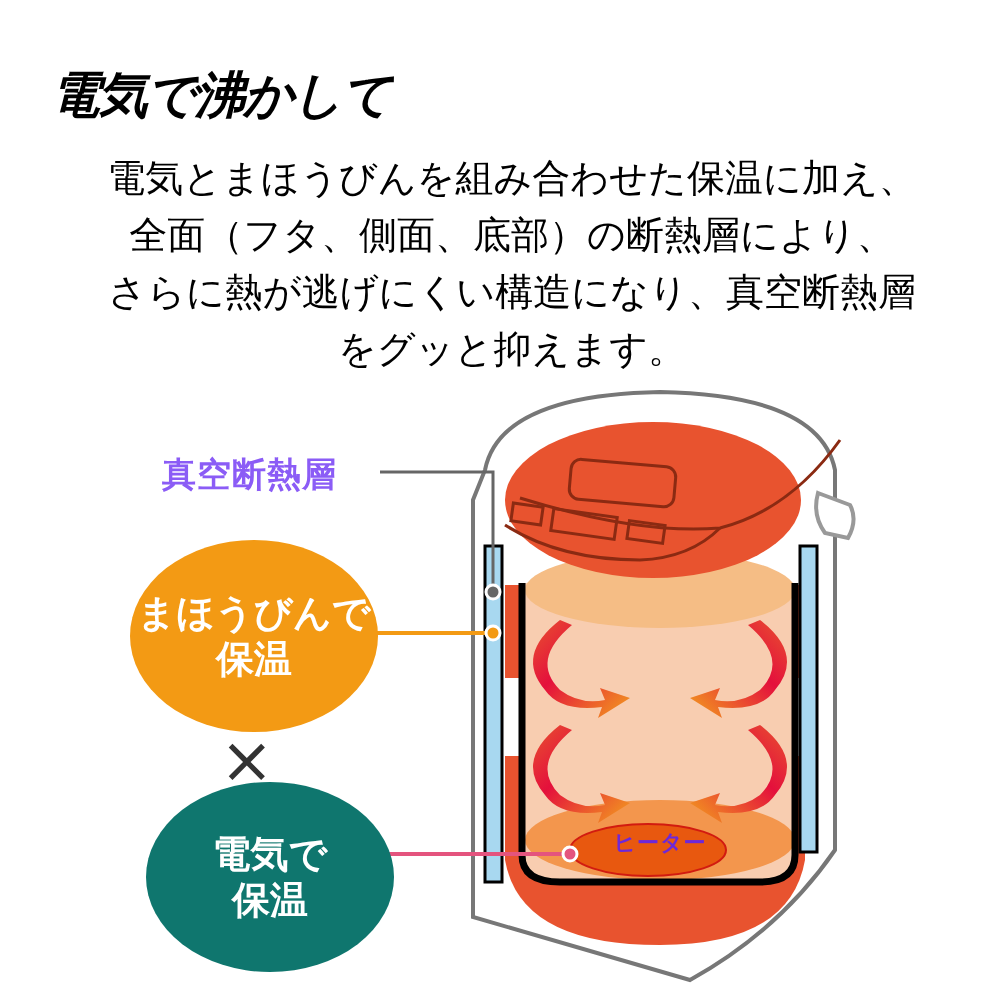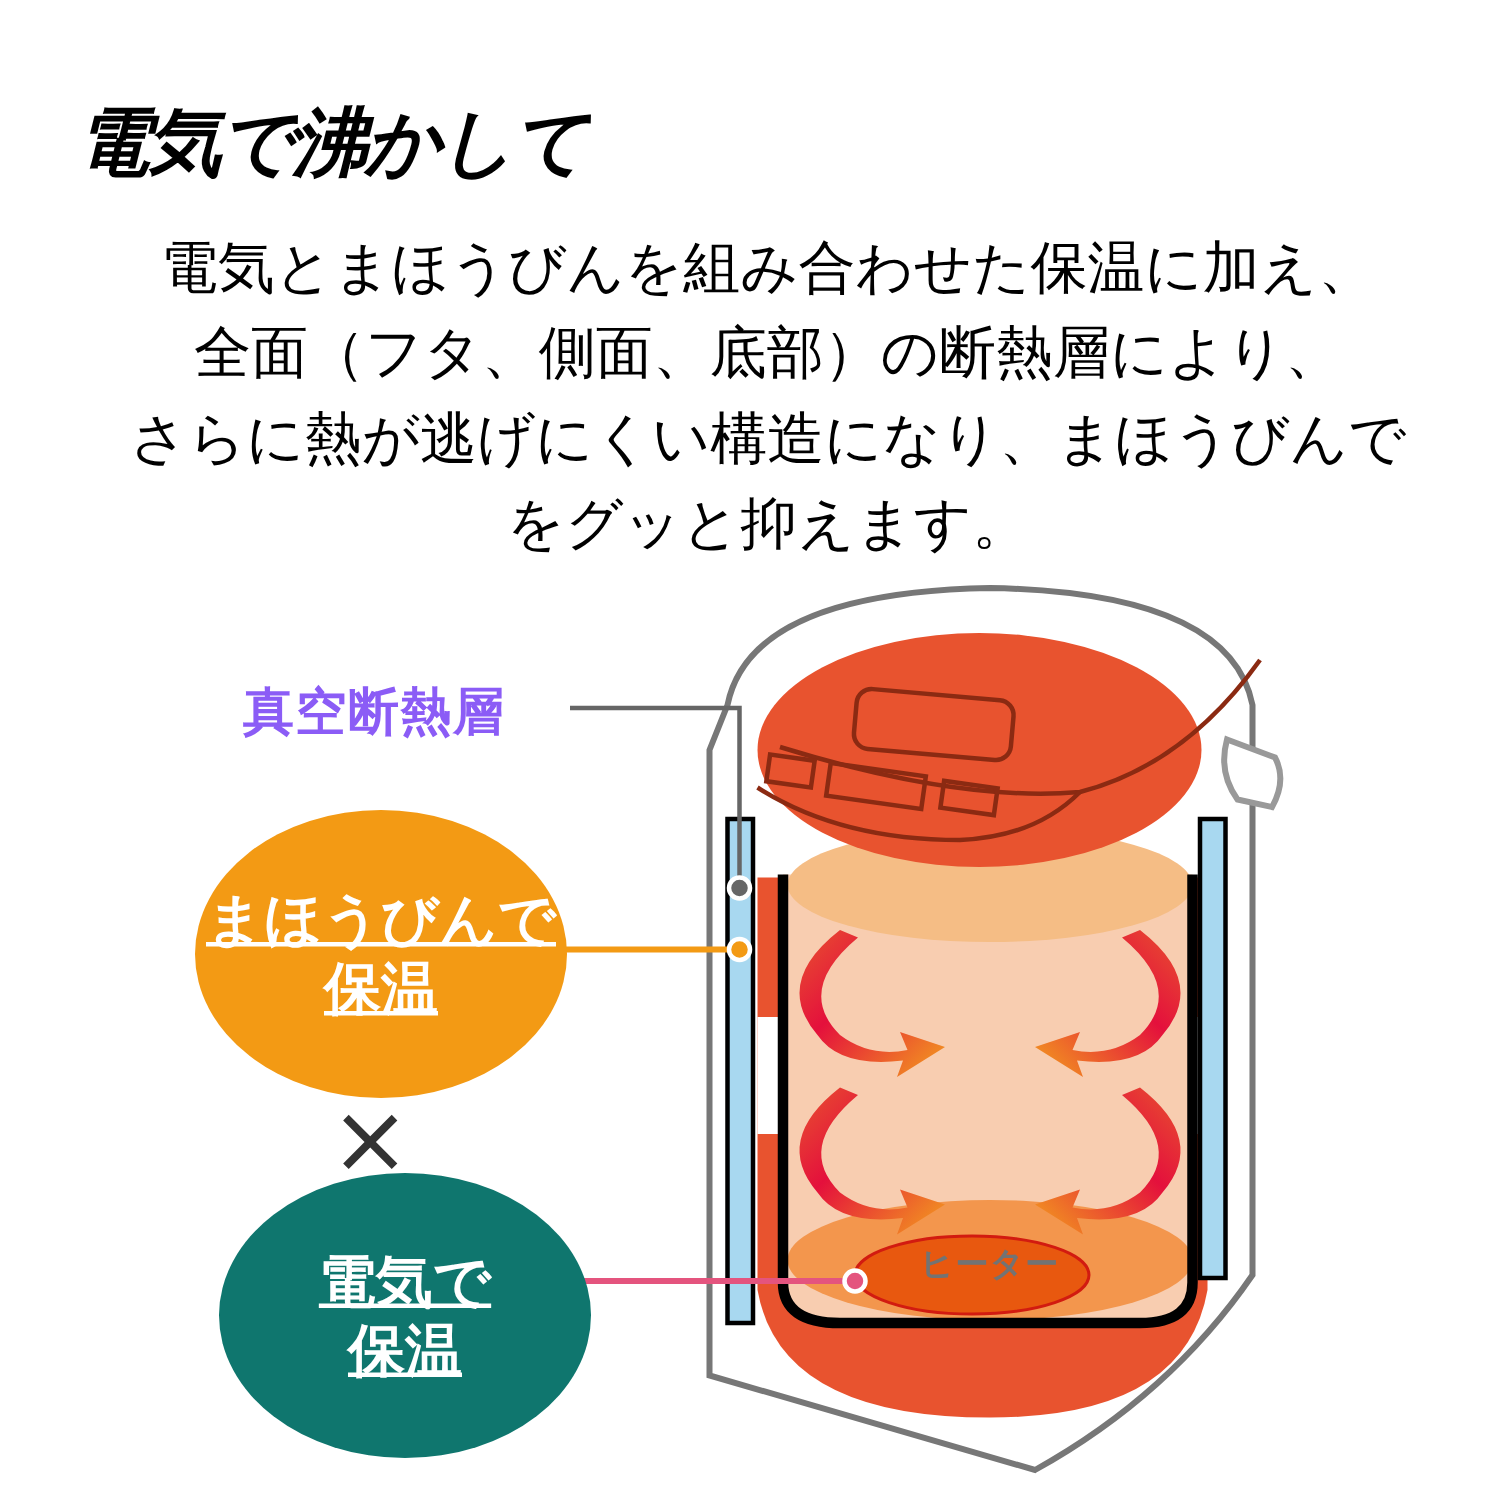--- a/index.html
+++ b/index.html
@@ -11,38 +11,38 @@
   .hl-big { position: absolute; left: 372px; top: -2px; font-size: 70px; font-weight: bold;
             letter-spacing: -1px; font-family: "DejaVu Sans", sans-serif; white-space: nowrap; }
   .body-text { position: absolute; left: 52px; top: 150px; width: 920px;
                font-family: "DejaVu Serif", serif; font-size: 38px; line-height: 57px; }
   .body-text div { white-space: nowrap; text-align: center; }
   .diagram { position: absolute; left: 0; top: 380px; width: 1000px; height: 620px; }
   .label-vacuum { position: absolute; left: 162px; top: 452px; font-size: 34px; font-weight: bold;
                   color: #8b5cf6; white-space: nowrap; letter-spacing: 1px; }
   .bubble { position: absolute; border-radius: 50%; color: #fff; font-weight: bold;
             display: flex; flex-direction: column; align-items: center; justify-content: center;
-            text-align: center; font-size: 38px; line-height: 46px; text-decoration: underline; }
+            text-align: center; font-size: 38px; line-height: 46px; }
   .bubble-orange { left: 130px; top: 540px; width: 248px; height: 192px; background: #f39a14; }
   .bubble-pink { left: 146px; top: 782px; width: 248px; height: 190px; background: #0f766e; }
   .times { position: absolute; left: 220px; top: 728px; font-size: 64px; color: #333; line-height: 64px; }
   .heater-label { position: absolute; left: 600px; top: 828px; width: 120px; text-align: center;
-                  color: #737373; font-size: 22px; font-weight: bold; letter-spacing: 1px; }
+                  color: #6d28d9; font-size: 22px; font-weight: bold; letter-spacing: 1px; }
 </style>
 </head>
 <body>
 
 <div class="headline">
   <span class="hl-small">電気で沸かして</span>
 </div>
 
 <div class="body-text">
   <div>電気とまほうびんを組み合わせた保温に加え、</div>
   <div>全面（フタ、側面、底部）の断熱層により、</div>
-  <div>さらに熱が逃げにくい構造になり、まほうびんで</div>
+  <div>さらに熱が逃げにくい構造になり、真空断熱層</div>
   <div>をグッと抑えます。</div>
 </div>
 
 <svg class="diagram" viewBox="0 380 1000 620" width="1000" height="620" style="top:380px;">
   <defs>
     <linearGradient id="arrowGradL" x1="0" y1="0" x2="1" y2="1">
       <stop offset="0" stop-color="#e8532f"></stop>
       <stop offset="0.4" stop-color="#e4103c"></stop>
       <stop offset="1" stop-color="#f3a01e"></stop>
     </linearGradient>

